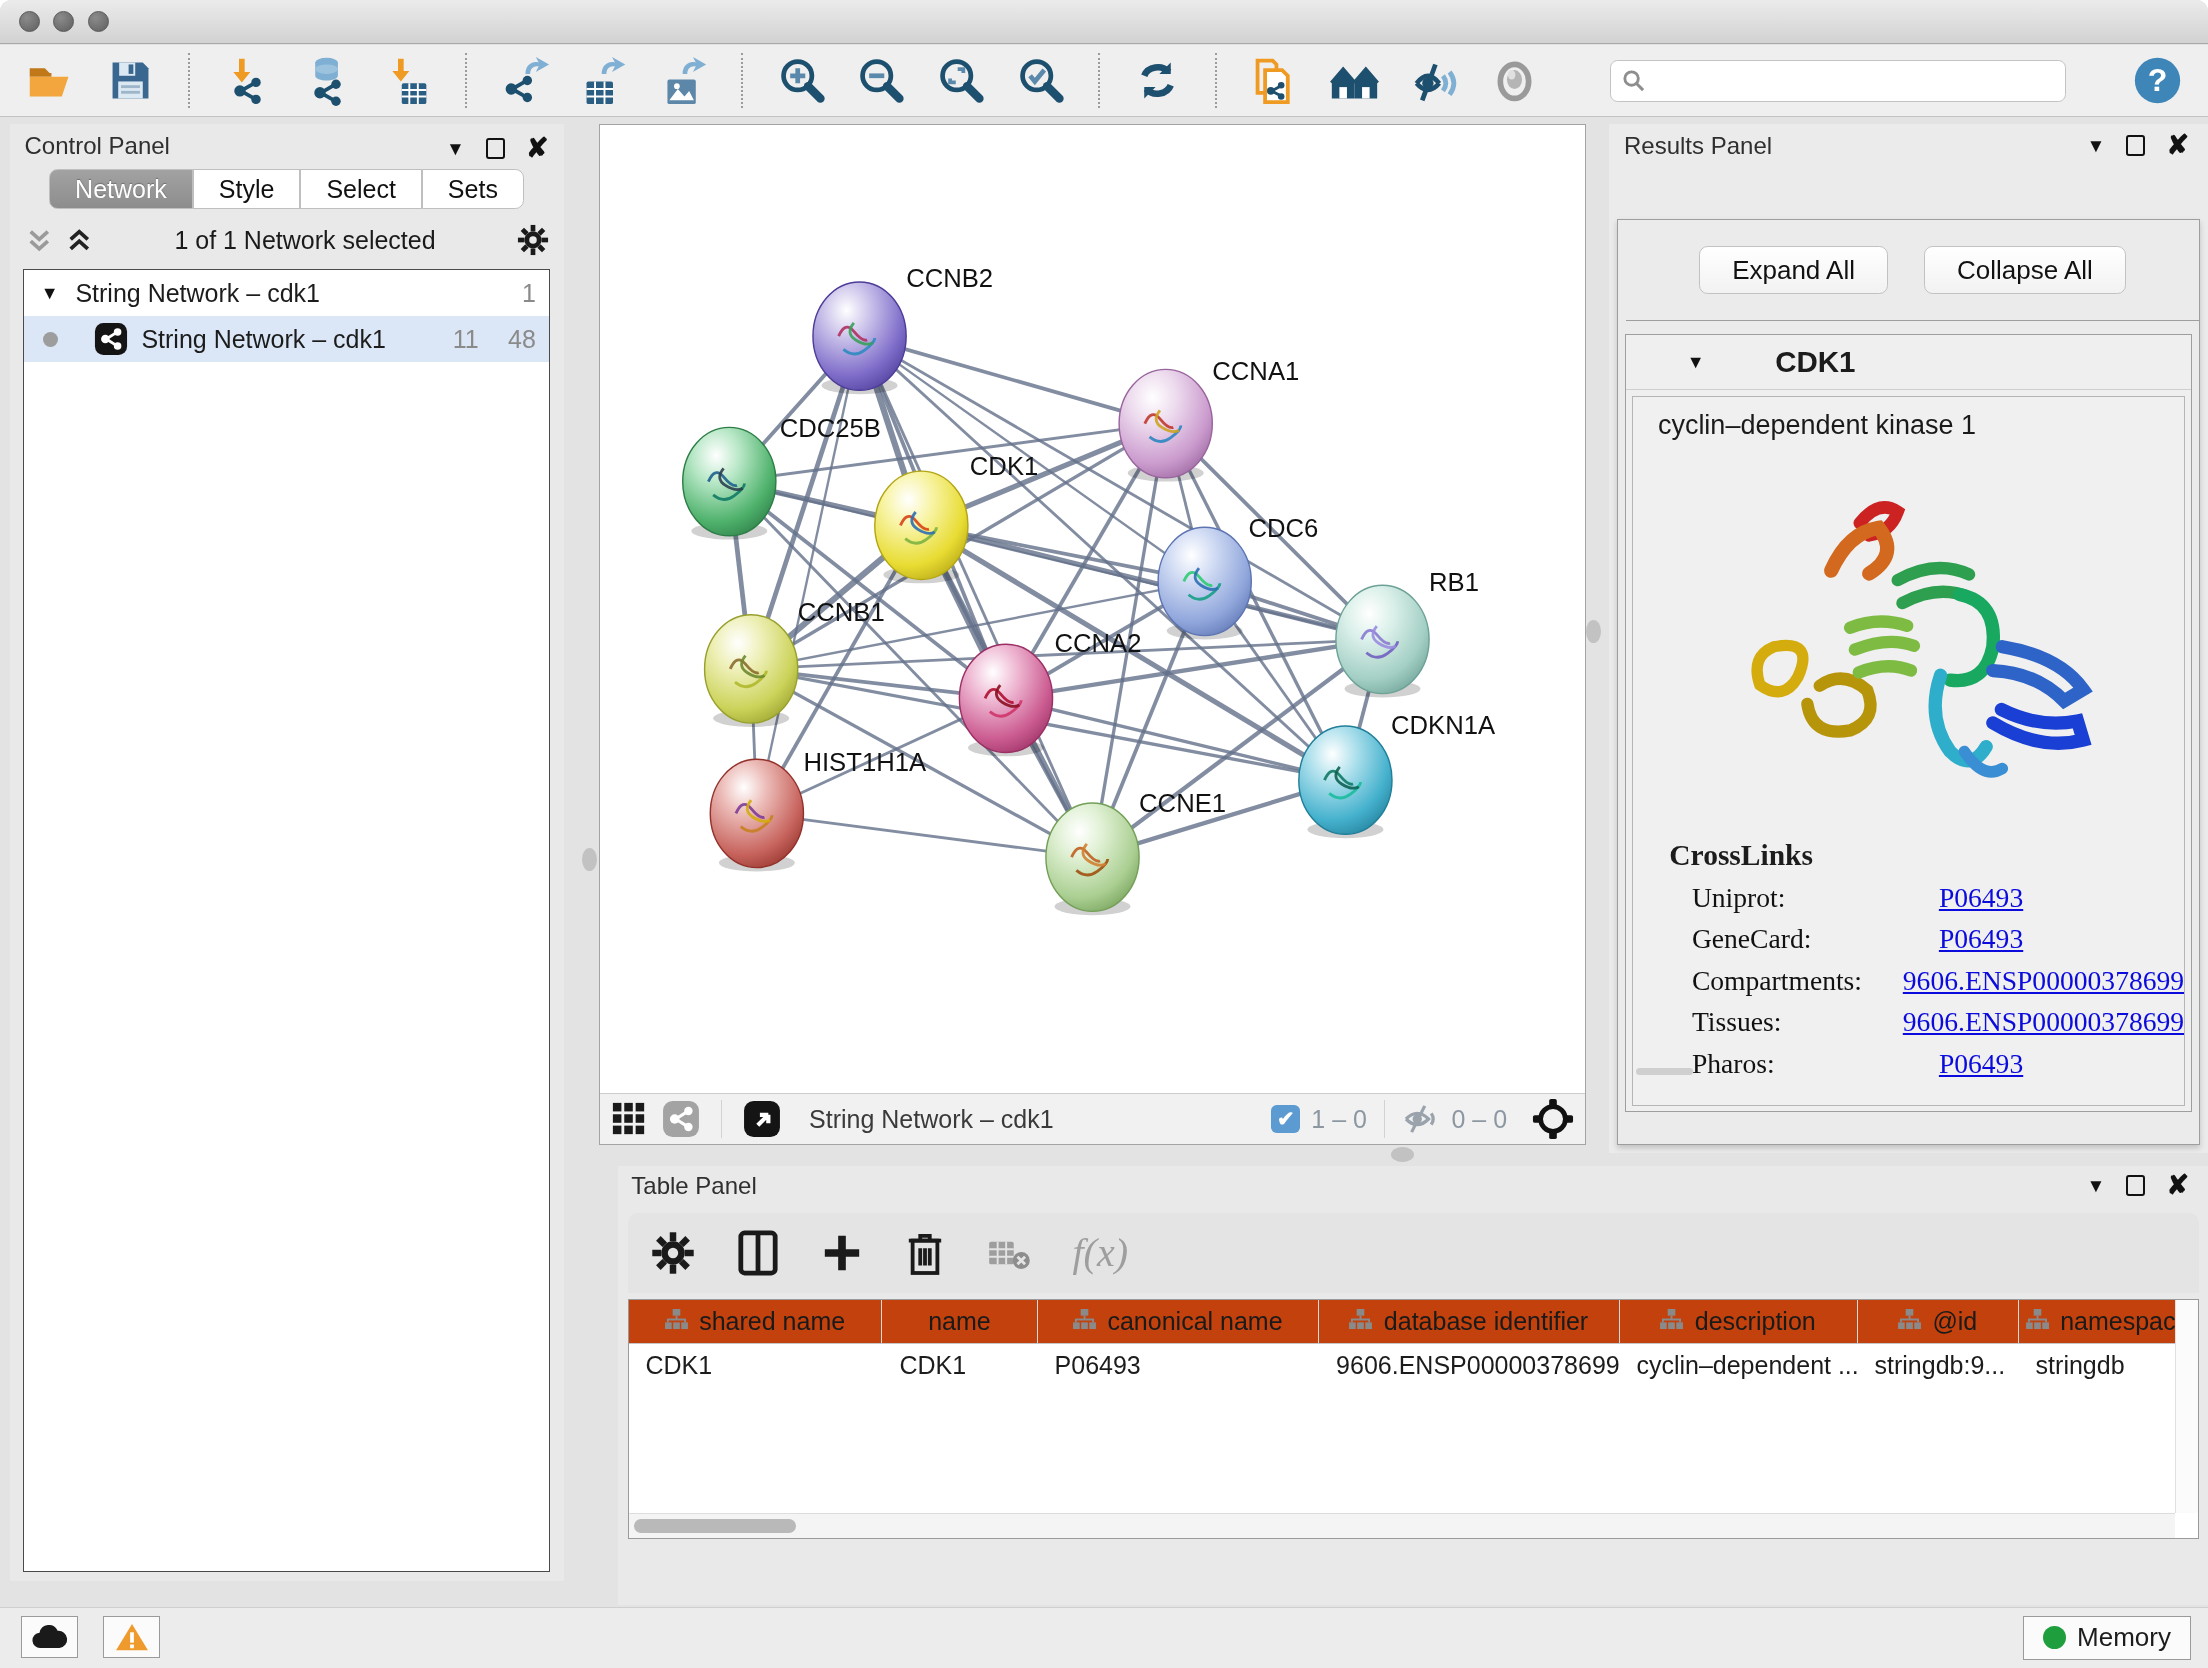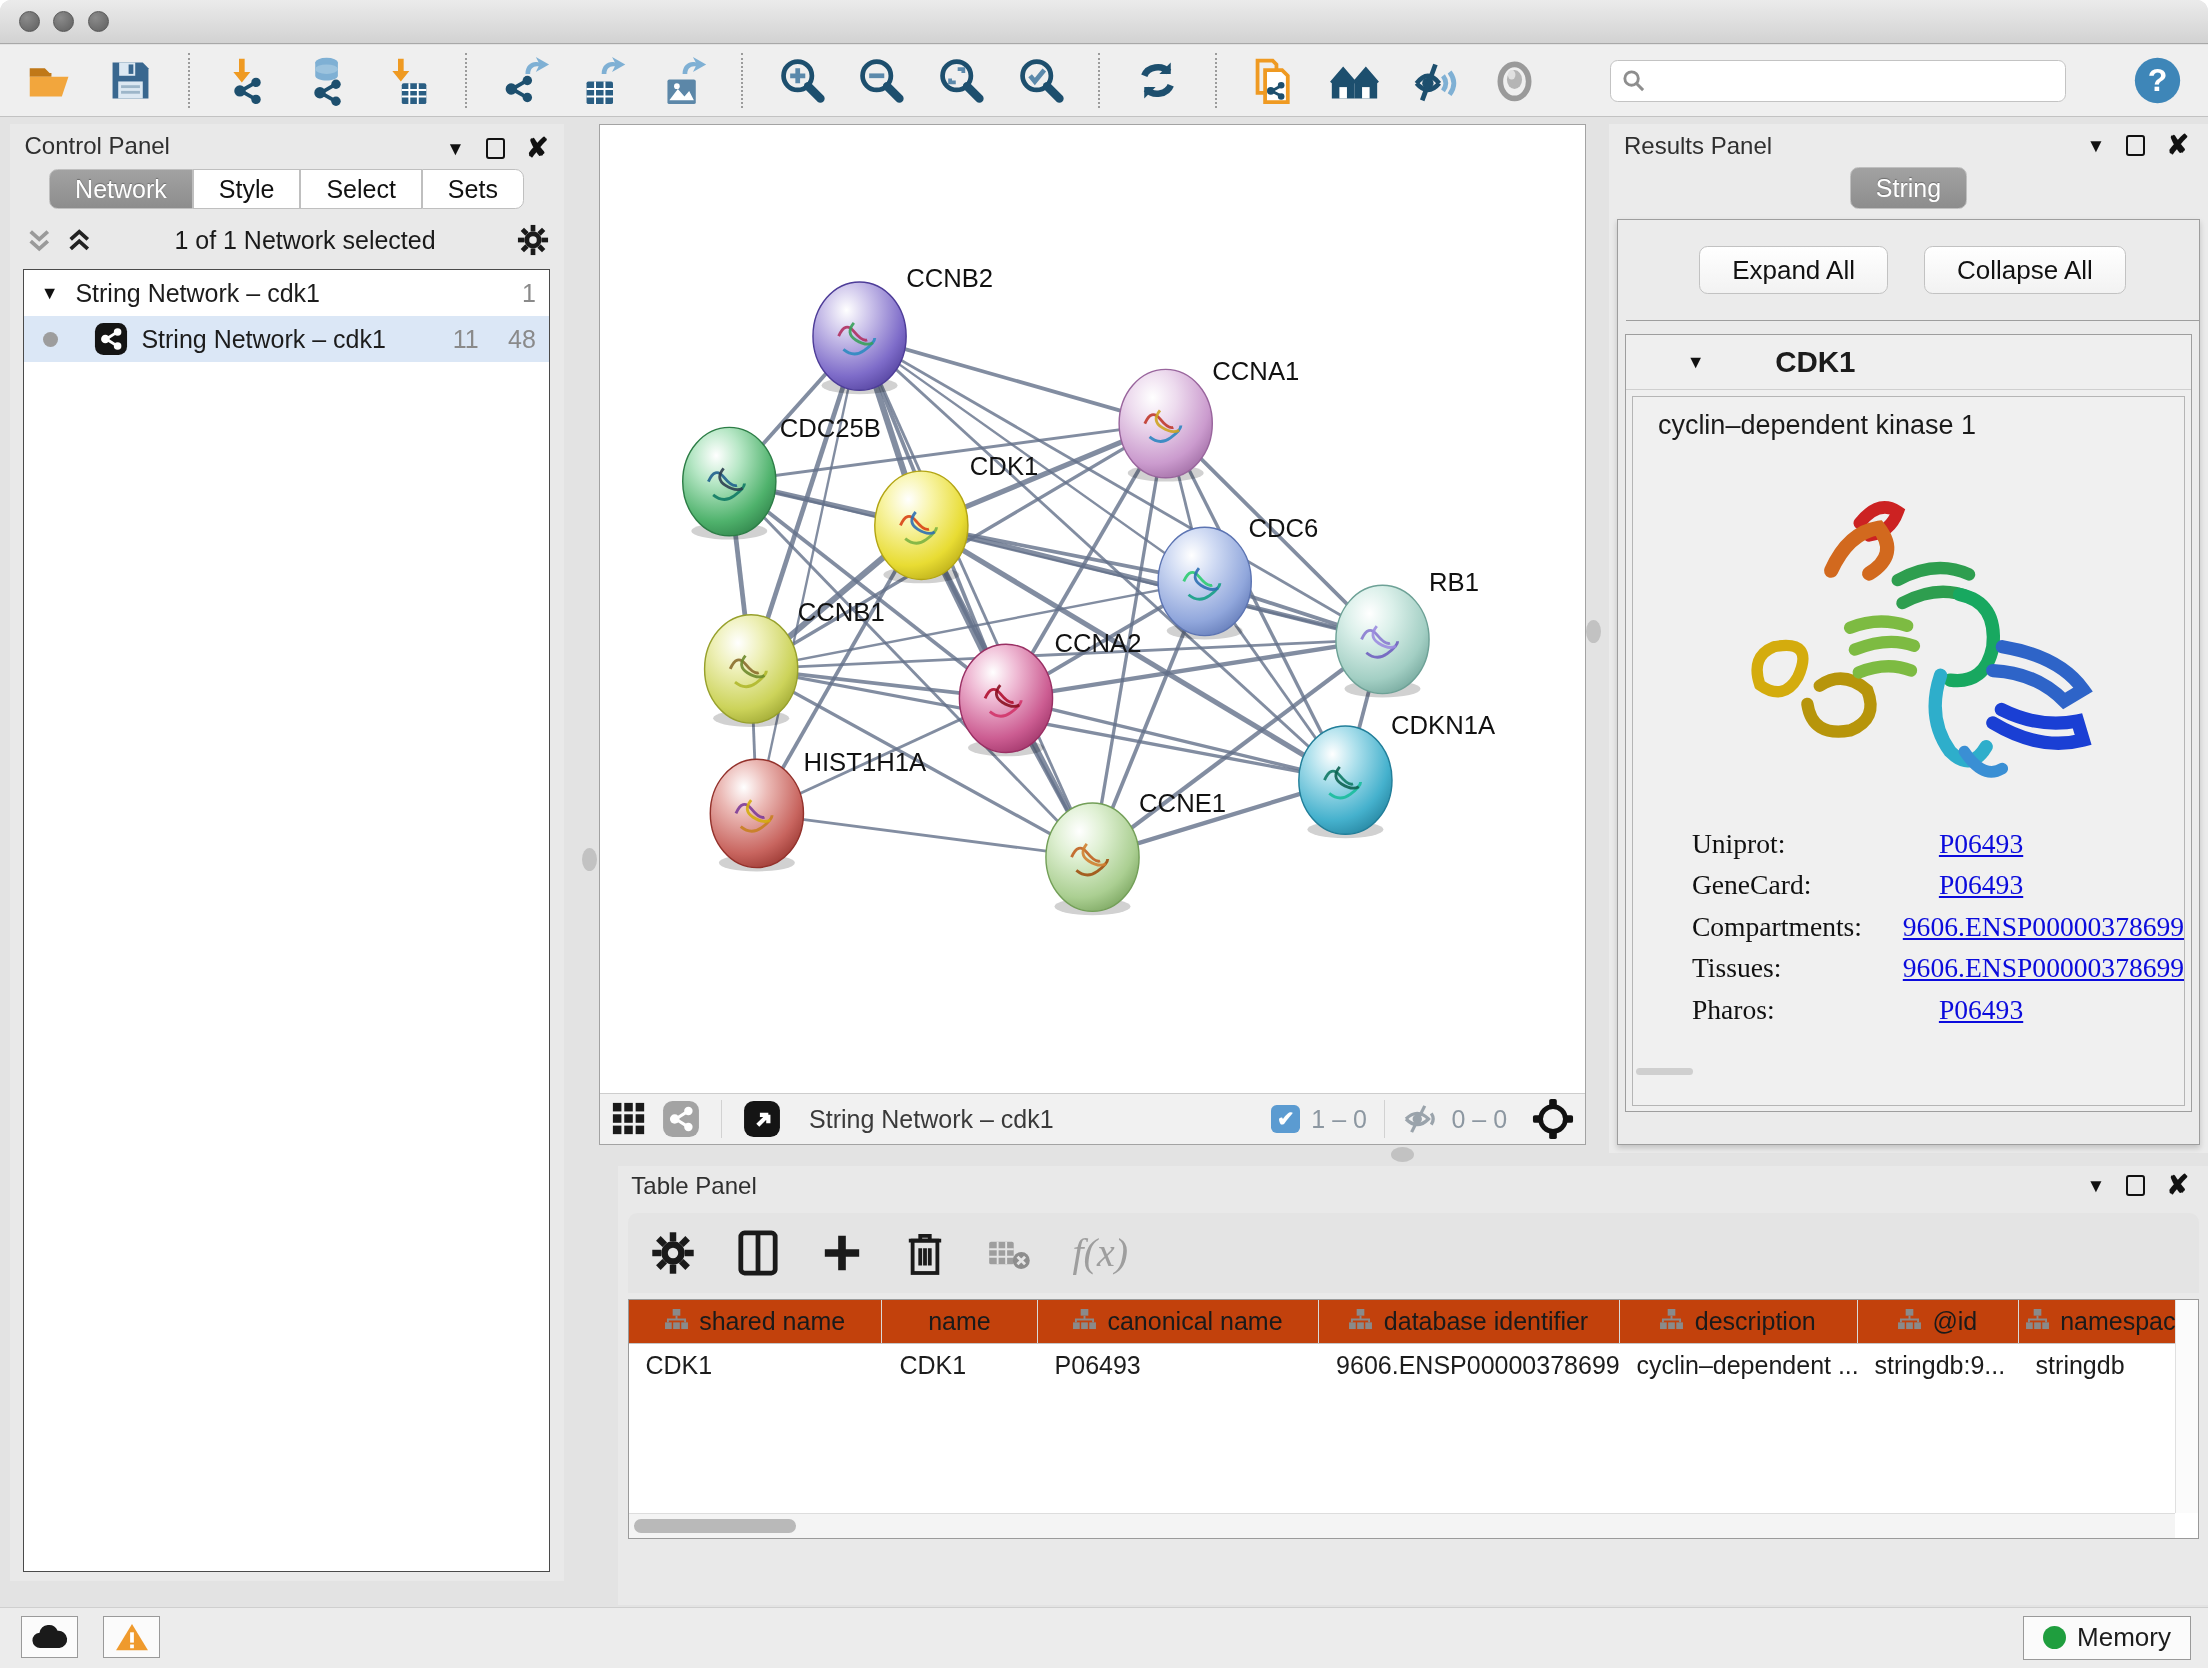--- a/index.html
+++ b/index.html
@@ -652,23 +652,20 @@
 
   <div class="results-panel">
     <div class="rp-head">
       <span class="panel-title">Results Panel</span>
       <span class="panel-ctrls">
         <span class="pc-collapse">▼</span>
         <span class="pc-float"></span>
         <span class="pc-close">✘</span>
       </span>
     </div>
-    <div class="rp-tab">
-        <div class="tab sel">String</div>
-      </div>
     <div class="rp-box">
       <div class="rp-buttons">
         <button class="rp-btn">Expand All</button>
         <button class="rp-btn">Collapse All</button>
       </div>
       <div class="rp-entry">
         <div class="rp-entry-head">
           <span class="disc">▼</span>
           <span class="rp-entry-name">CDK1</span>
         </div>
@@ -682,20 +679,21 @@
               <path d="M95 250 q5 35 45 28 q30-12 18-42 q-25-22-50-5" stroke="#b7950b" stroke-width="13"></path>
               <path d="M140 170 q30-12 60-2 m-55 25 q35-14 62-4 m-58 28 q30-12 55-2" stroke="#7dbb42" stroke-width="13"></path>
               <path d="M190 120 q40-22 75-6 m-70 30 q38-20 70-6" stroke="#2e9e4f" stroke-width="13"></path>
               <path d="M255 135 q40 8 35 55 q-8 40-45 35" stroke="#18a860" stroke-width="14"></path>
               <path d="M235 220 q-15 45 10 80 q22 22 38-5" stroke="#2eaecb" stroke-width="14"></path>
               <path d="M300 190 q60 10 85 45 l-20 12 q-30-30-75-32" stroke="#2e64c8" stroke-width="14"></path>
               <path d="M290 270 q50 30 95 18 l-6-20 q-40 8-80-12" stroke="#1a3fd4" stroke-width="14"></path>
               <path d="M260 300 q20 30 40 18" stroke="#3a8fd4" stroke-width="12"></path>
             </g>
           </svg>
+          <div class="xl-title">CrossLinks</div>
           <div id="crosslinks">
               <div class="xl-row">
                 <span class="xl-lbl">Uniprot:</span>
                 <span class="xl-link">P06493</span>
               </div>
               <div class="xl-row">
                 <span class="xl-lbl">GeneCard:</span>
                 <span class="xl-link">P06493</span>
               </div>
               <div class="xl-row">

